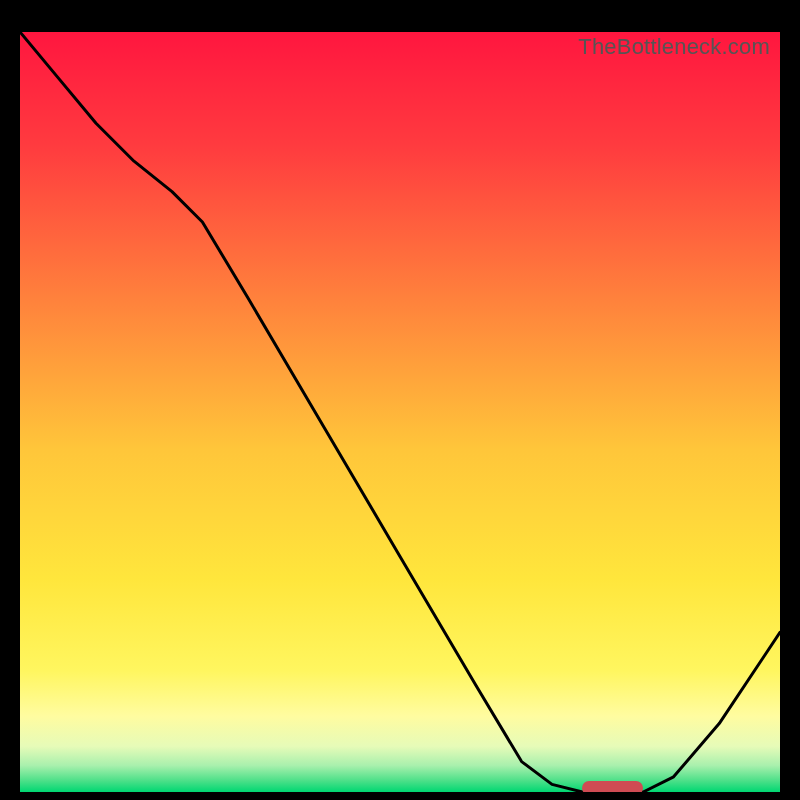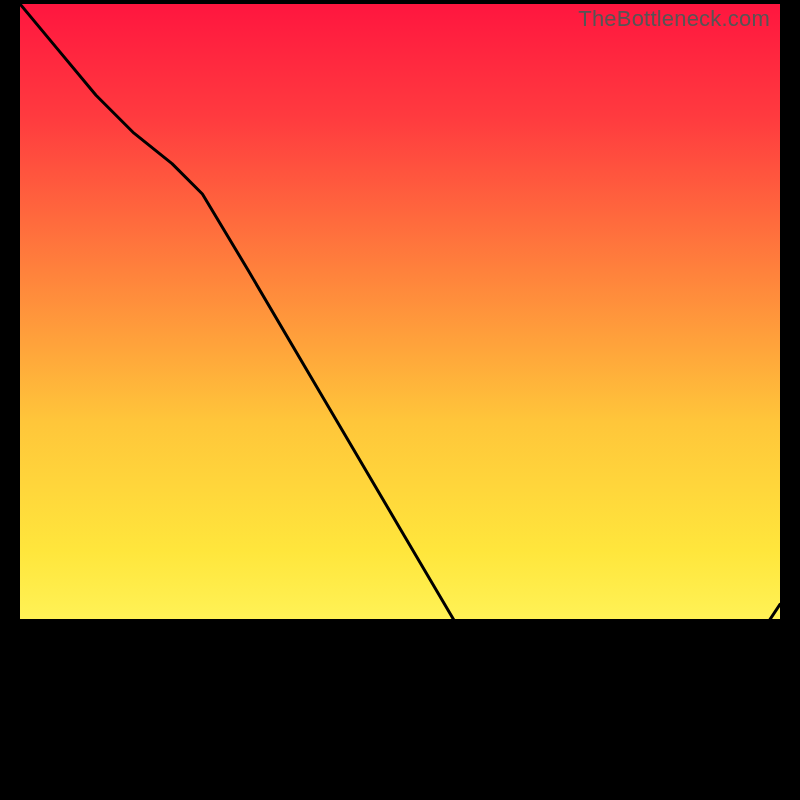--- a/index.html
+++ b/index.html
@@ -14,23 +14,23 @@
     position: absolute;
     left: 0;
     top: 0;
     width: 800px;
     height: 800px;
     background: #000000;
   }
   .plot-area {
     position: absolute;
     left: 20px;
-    top: 4px;
+    top: 32px;
     width: 760px;
-    height: 615px;
+    height: 760px;
     overflow: hidden;
   }
   .watermark {
     position: absolute;
     top: 2px;
     right: 10px;
     color: #555555;
     font-size: 22px;
     font-weight: 500;
     letter-spacing: 0.2px;

